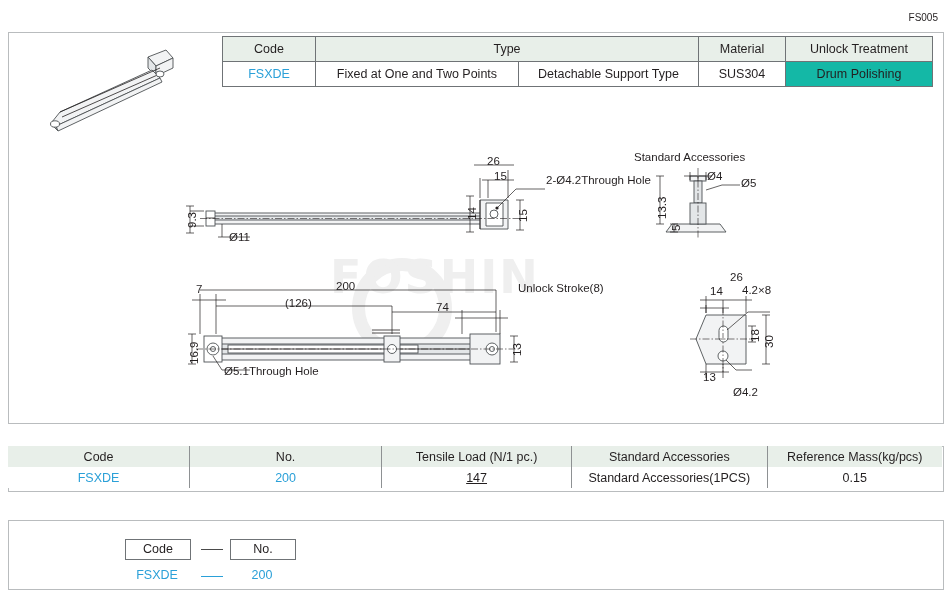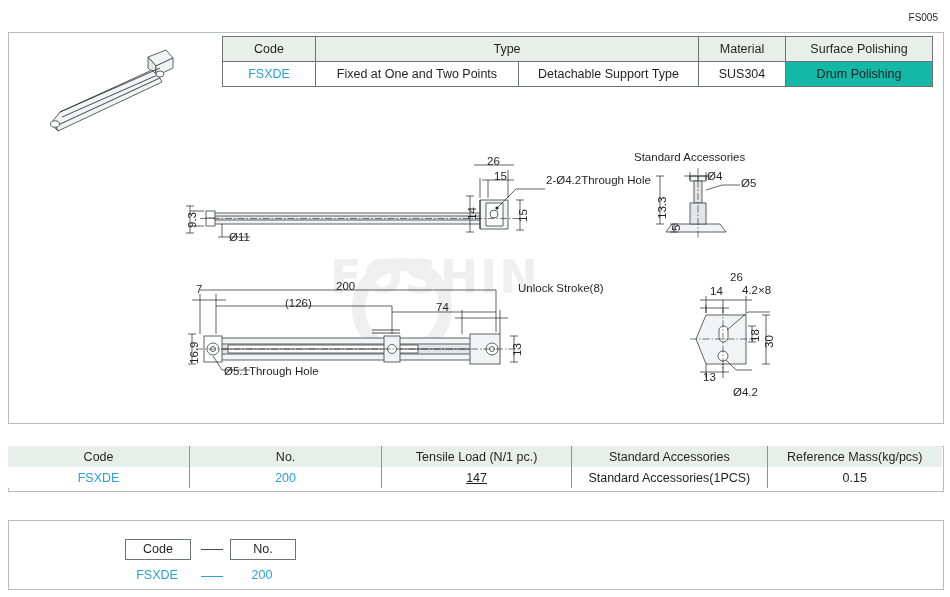--- a/index.html
+++ b/index.html
@@ -73,21 +73,21 @@
 
   <div class="wm-ring"></div>
   <div class="watermark">FOSHIN</div>
 
   <table class="spec-table">
     <thead>
       <tr>
         <td style="width:80px">Code</td>
         <td colspan="2" style="width:370px">Type</td>
         <td style="width:74px">Material</td>
-        <td style="width:134px">Surface Polishing</td>
+        <td style="width:134px">Unlock Treatment</td>
       </tr>
     </thead>
     <tbody>
       <tr>
         <td class="code">FSXDE</td>
         <td>Fixed at One and Two Points</td>
         <td>Detachable Support Type</td>
         <td>SUS304</td>
         <td class="hl">Drum Polishing</td>
       </tr>

